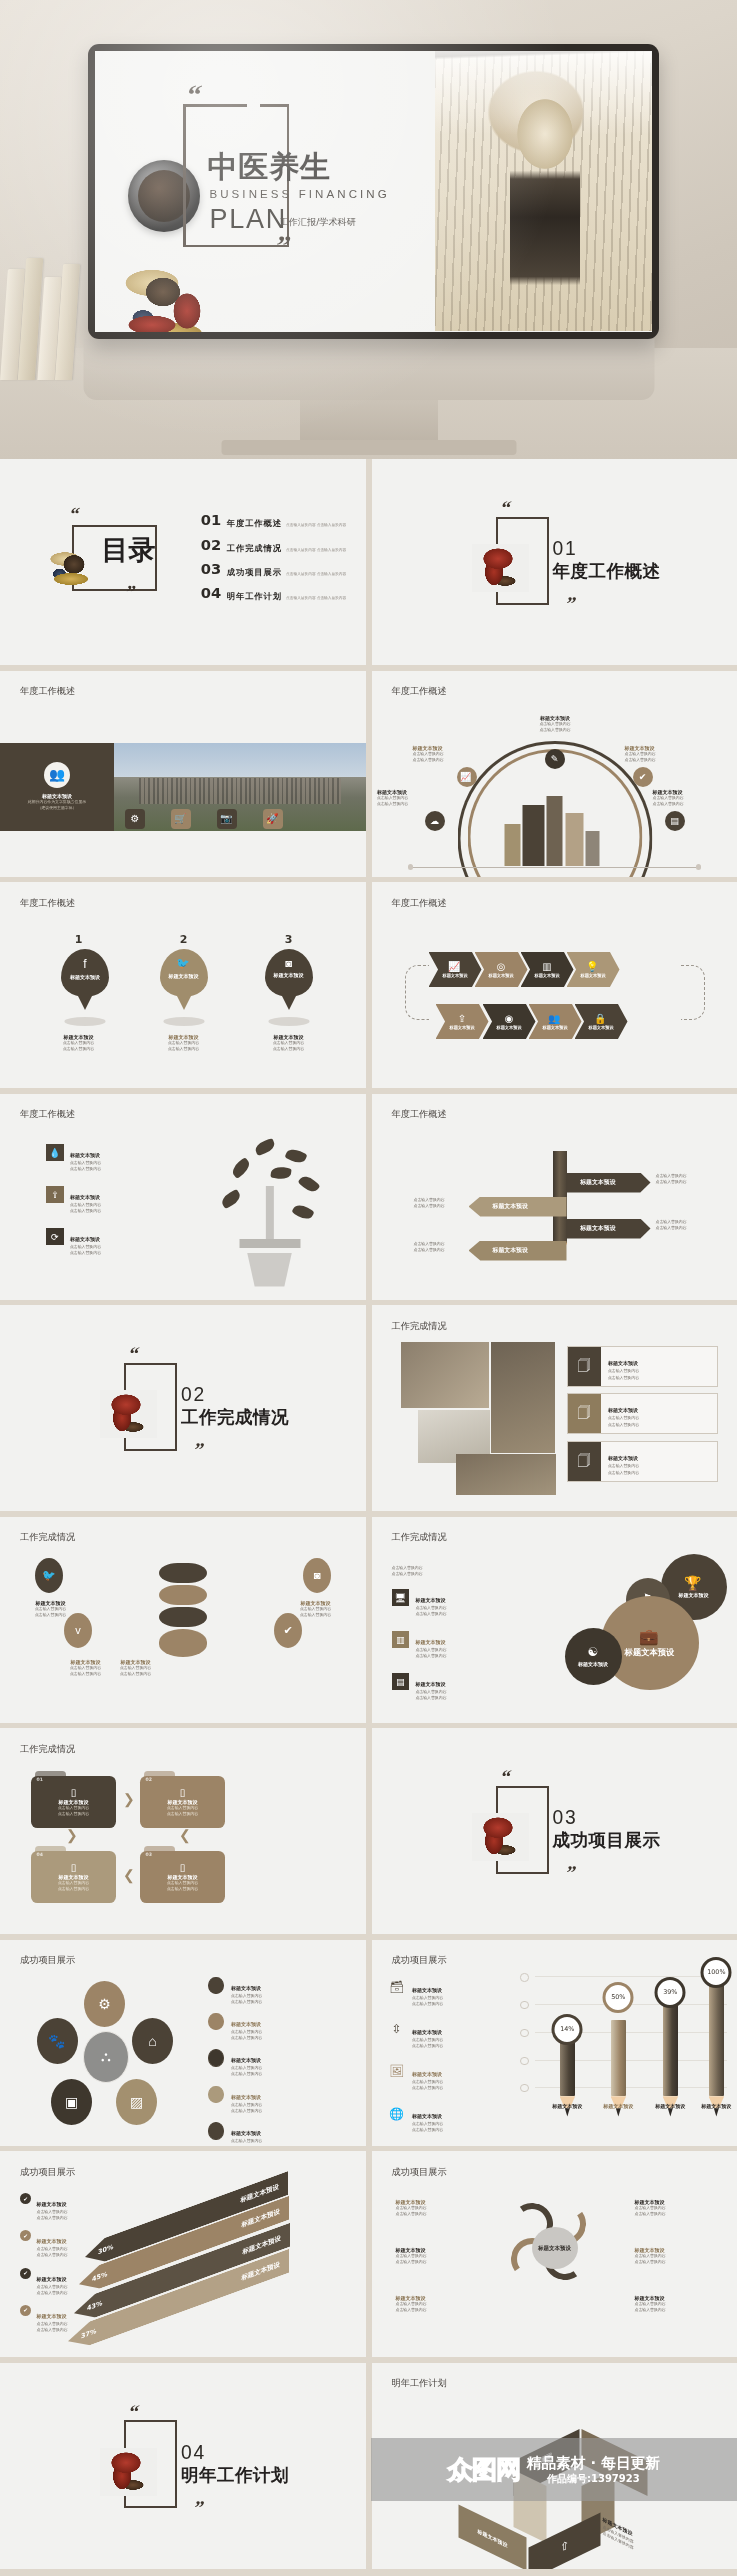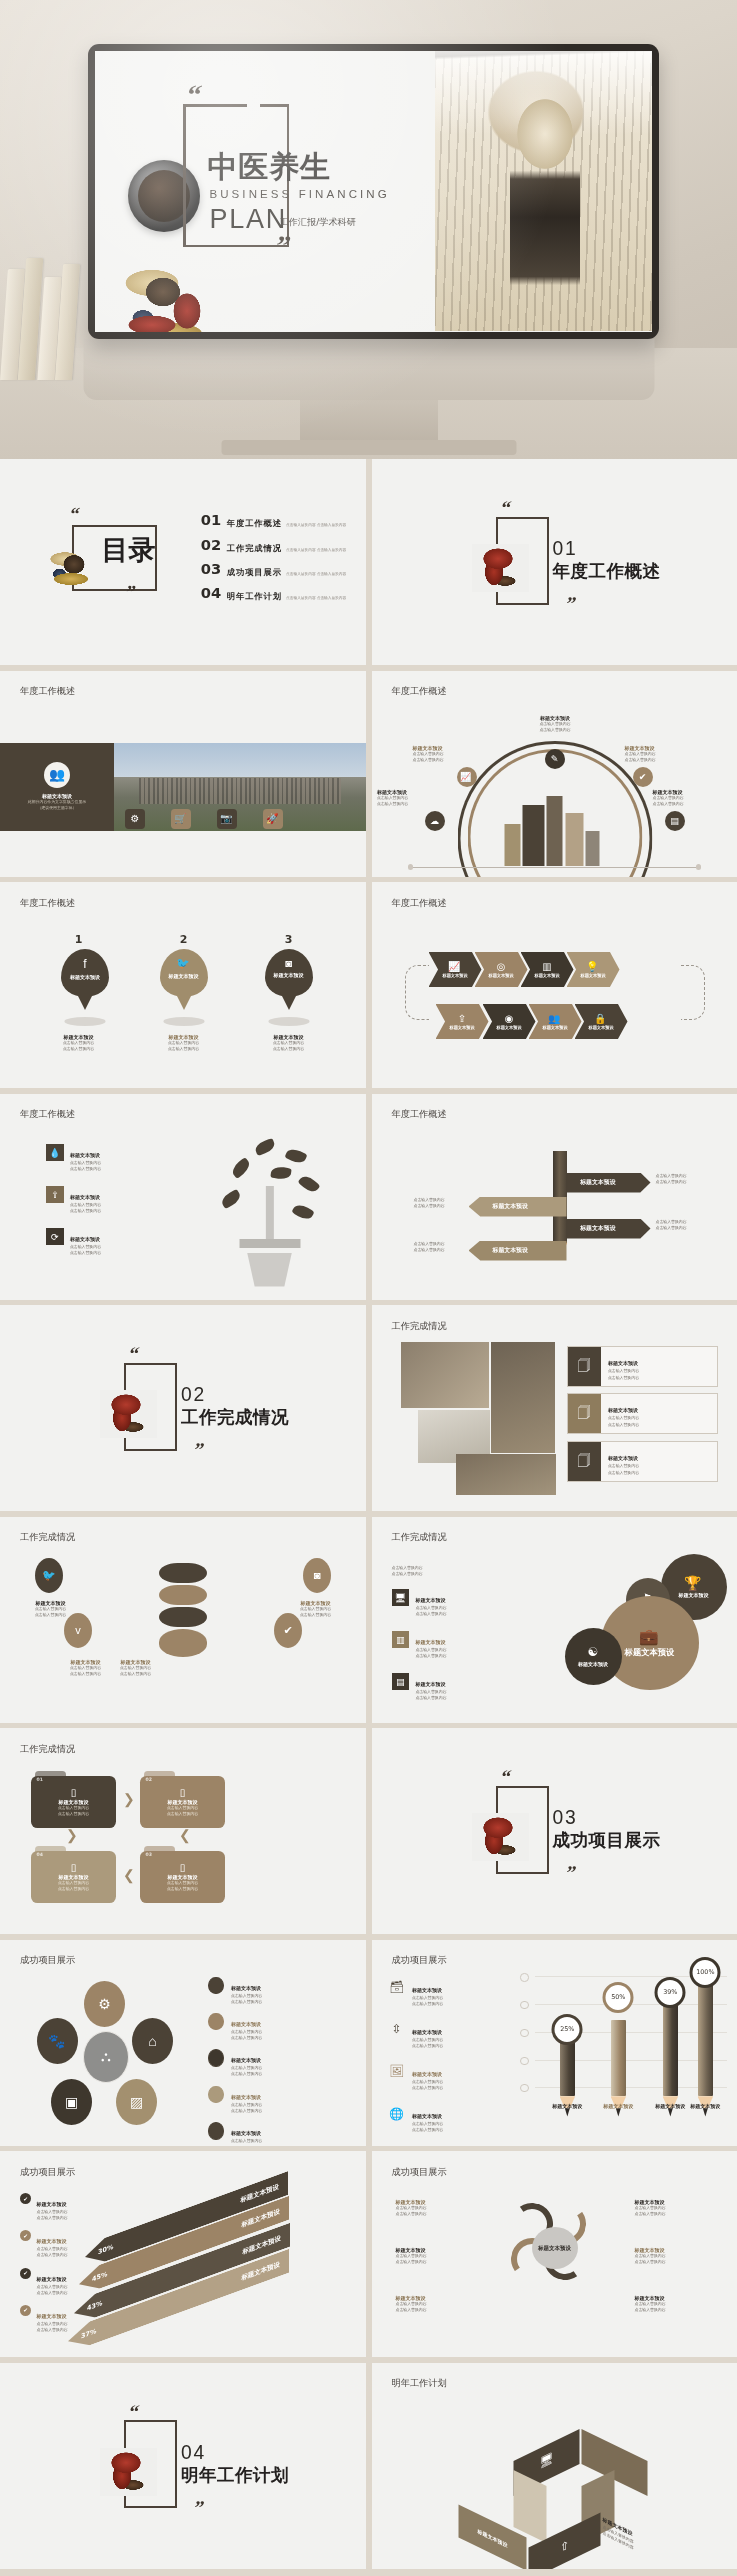--- a/index.html
+++ b/index.html
@@ -798,21 +798,21 @@
           </div>
       </div>
       <div class="pchart">
         <div class="pgrid" style="top:3.7px"></div>
           <div class="pgrid" style="top:31px"></div>
         <div class="pgrid" style="top:59px"></div>
           <div class="pgrid" style="top:87px"></div>
         <div class="pgrid" style="top:114px"></div>
         <div class="penc" style="left:41px">
           <div class="pbub" style="bottom:72px;border:3.7px solid #4b4236">
-            <span>25%</span>
+            <span>14%</span>
             </div>
           <div class="body" style="height:59px;background:linear-gradient(90deg,#8a7d6a,#4b4236 60%,#3a332a)"></div>
           <div class="tipw"></div>
             <div class="tipb"></div>
           <div class="plab"><span class="ph-t">标题文本预设</span></div>
         </div>
         <div class="penc" style="left:92px">
           <div class="pbub" style="bottom:104px;border:3.7px solid #9c8466">
             <span>50%</span>
             </div>
@@ -823,21 +823,21 @@
         </div>
         <div class="penc" style="left:144px">
           <div class="pbub" style="bottom:109px;border:3.7px solid #3e372d">
             <span>39%</span>
             </div>
           <div class="body" style="height:96px;background:linear-gradient(90deg,#b3a186,#4b4236 60%,#37302a)"></div>
           <div class="tipw"></div>
             <div class="tipb"></div>
           <div class="plab"><span class="ph-t">标题文本预设</span></div>
         </div>
-        <div class="penc" style="left:179px">
+        <div class="penc" style="left:190px">
           <div class="pbub" style="bottom:129px;border:3.7px solid #3e372d">
             <span>100%</span>
             </div>
           <div class="body" style="height:116px;background:linear-gradient(90deg,#b3a186,#6e6251 60%,#4b4236)"></div>
           <div class="tipw"></div>
             <div class="tipb"></div>
           <div class="plab"><span class="ph-t">标题文本预设</span></div>
         </div>
       </div>
     </div>
@@ -963,15 +963,24 @@
           </div>
         <div class="cface" style="left:144px;top:77px;width:57px;height:31px;
           transform:skewY(26deg)">
           <span class="ph-t">标题文本预设</span>
           <div class="ph-s">点击输入替换内容</div><div class="ph-s">点击输入替换内容</div></div>
       </div>
     </div>
 
   </div>
 
+  <div class="wm">
+    <div class="wm-in">
+      <span class="wm-logo">众图网</span>
+      <span>
+        <span class="wm-txt">精品素材 · 每日更新</span>
+        <div class="wm-no">作品编号:1397923</div>
+      </span>
+    </div>
+  </div>
 
 </div>
 
 
 </body></html>

